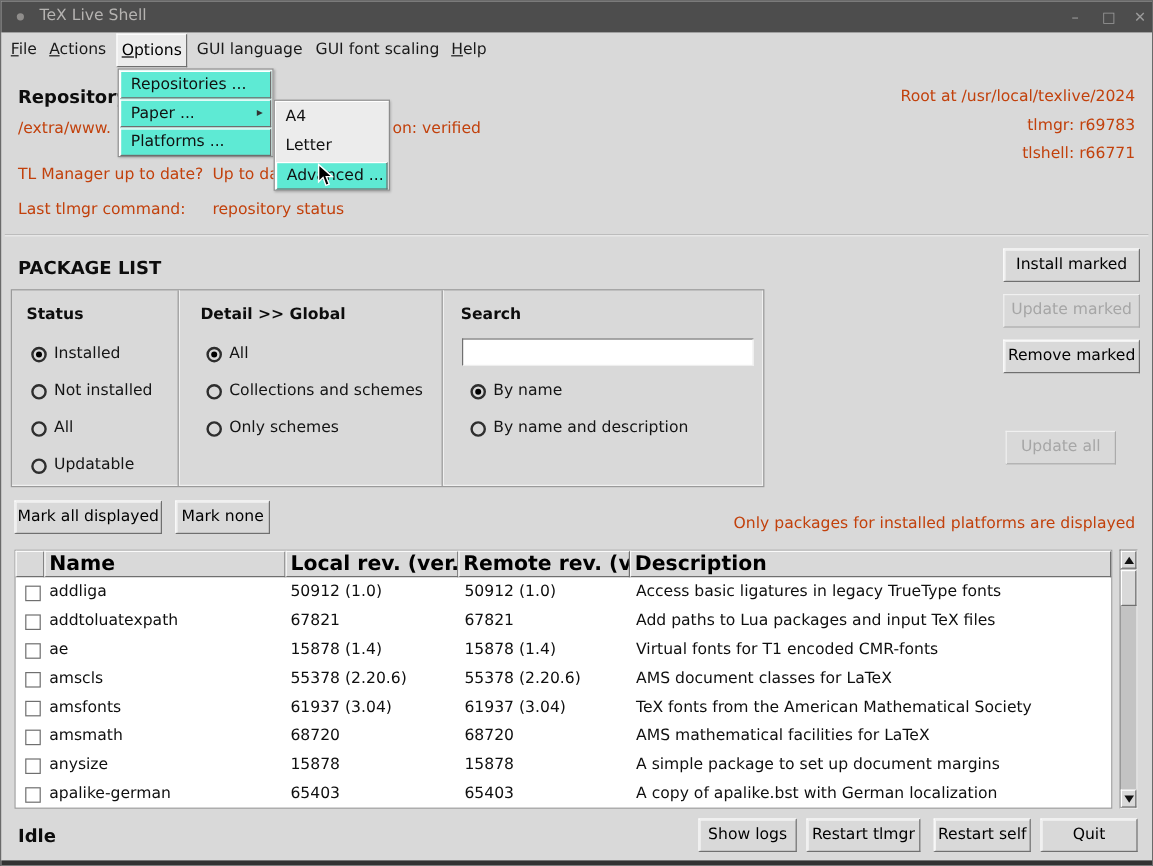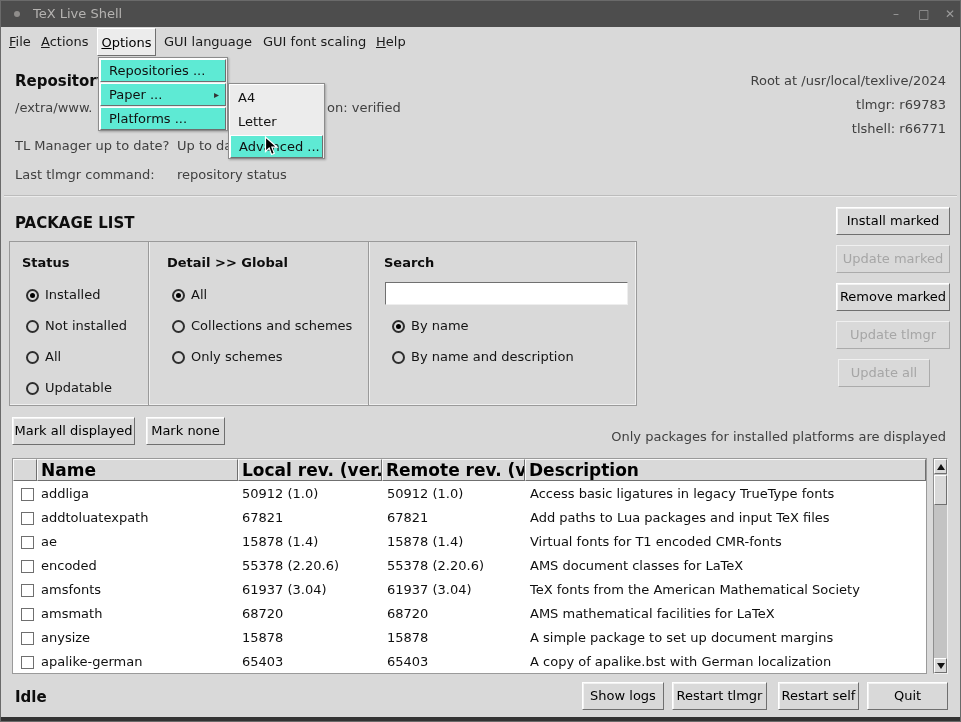--- a/index.html
+++ b/index.html
@@ -4,21 +4,21 @@
 <style>
   * { margin:0; padding:0; box-sizing:border-box; }
   html,body { width:961px; height:722px; }
   body { font-family:"DejaVu Sans","Liberation Sans",sans-serif; }
   #window {
     position:relative; width:961px; height:722px;
     background:#d9d9d9; overflow:hidden;
     border:1px solid #6a6a6a;
     text-decoration:underline;
   }
-  .t { position:absolute; font-size:13px; line-height:16px; color:#404040; white-space:nowrap; }
+  .t { position:absolute; font-size:13px; line-height:16px; color:#c2410c; white-space:nowrap; }
   .h { position:absolute; font-size:15px; font-weight:bold; color:#0d0d0d; white-space:nowrap; }
   
   #titlebar { position:absolute; left:0; top:0; width:100%; height:26px; background:#4d4d4d; }
   #titlebar .title { position:absolute; left:32px; top:0; line-height:26px; font-size:13px; color:#b5b3b1; }
   #titlebar .dot { position:absolute; left:13px; top:10px; width:6px; height:6px; border-radius:50%; background:#8f8d8b; }
   .winctl { position:absolute; top:0; width:22px; height:26px; line-height:26px; text-align:center; color:#9c9c9c; font-size:12px; }
   
   .menuitem { position:absolute; top:26px; height:30px; line-height:30px; font-size:13px; color:#1a1a1a; white-space:nowrap; }
   .menuitem u { text-decoration:underline; }
   #menubtn-options {
@@ -135,21 +135,20 @@
     <input class="sunken" style="position: absolute; left: 375px; top: 40px; width: 243px; height: 23px; font-size: 13px; padding: 0px 4px;" value="">
     <span class="radio selected" style="left:382px; top:78px;"></span>
     <span class="rlabel" style="left:401px; top:76px;">By name</span>
     <span class="radio" style="left:382px; top:109px;"></span>
     <span class="rlabel" style="left:401px; top:107px;">By name and description</span>
   </div>
 
   <div class="btn" style="left:835px; top:206px; width:114px; height:28px; line-height:26px;">Install marked</div>
   <div class="btn disabled" style="left:835px; top:244px; width:114px; height:28px; line-height:26px;">Update marked</div>
   <div class="btn" style="left:835px; top:282px; width:114px; height:28px; line-height:26px;">Remove marked</div>
-  <div class="btn disabled" style="left:835px; top:320px; width:114px; height:28px; line-height:26px;">Update tlmgr</div>
   <div class="btn disabled" style="left:837px; top:358px; width:92px; height:28px; line-height:26px;">Update all</div>
 
   <div class="btn" style="left:11px; top:416px; width:123px; height:28px; line-height:26px;">Mark all displayed</div>
   <div class="btn" style="left:145px; top:416px; width:79px; height:28px; line-height:26px;text-align:center;">Mark none</div>
   <span class="t" style="right:14px; top:428px;">Only packages for installed platforms are displayed</span>
 
   <div id="pkg-table">
     <div class="th" style="left:0; width:24px;"></div>
     <div class="th" style="left:24px; width:201px;">Name</div>
     <div class="th" style="left:225px; width:144px;">Local rev. (ver.)</div>
@@ -172,21 +171,21 @@
     </div>
     <div class="trow" style="top:71px;">
       <span class="cb"></span>
       <span class="c-name">ae</span>
       <span class="c-local">15878 (1.4)</span>
       <span class="c-remote">15878 (1.4)</span>
       <span class="c-desc">Virtual fonts for T1 encoded CMR-fonts</span>
     </div>
     <div class="trow" style="top:95px;">
       <span class="cb"></span>
-      <span class="c-name">encoded</span>
+      <span class="c-name">amscls</span>
       <span class="c-local">55378 (2.20.6)</span>
       <span class="c-remote">55378 (2.20.6)</span>
       <span class="c-desc">AMS document classes for LaTeX</span>
     </div>
     <div class="trow" style="top:119px;">
       <span class="cb"></span>
       <span class="c-name">amsfonts</span>
       <span class="c-local">61937 (3.04)</span>
       <span class="c-remote">61937 (3.04)</span>
       <span class="c-desc">TeX fonts from the American Mathematical Society</span>

